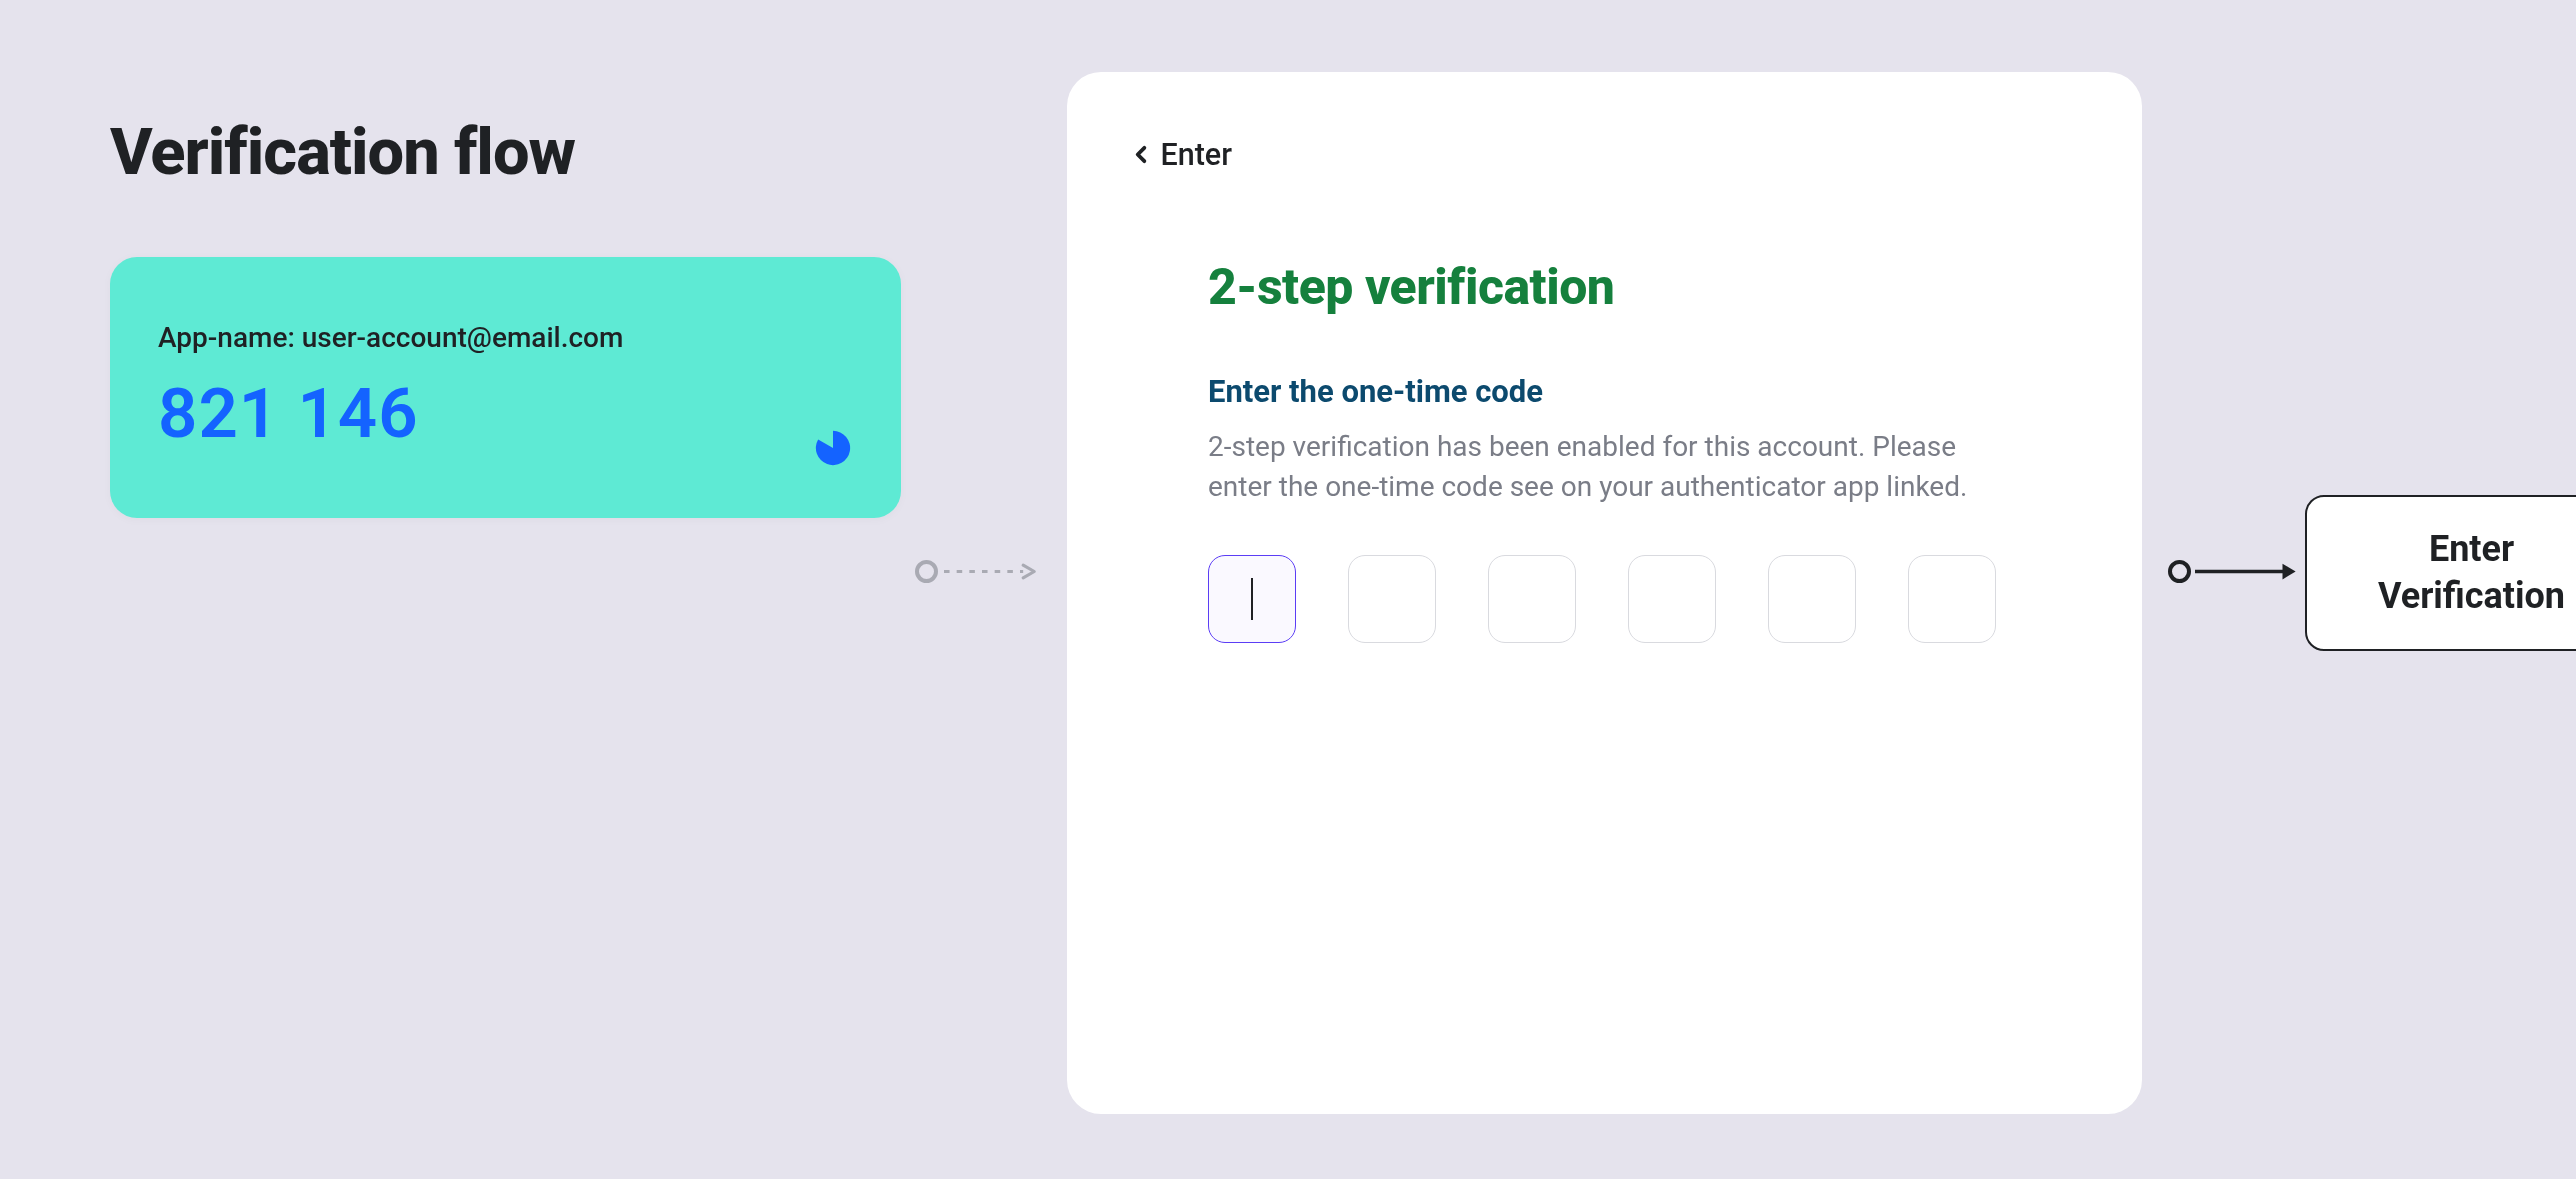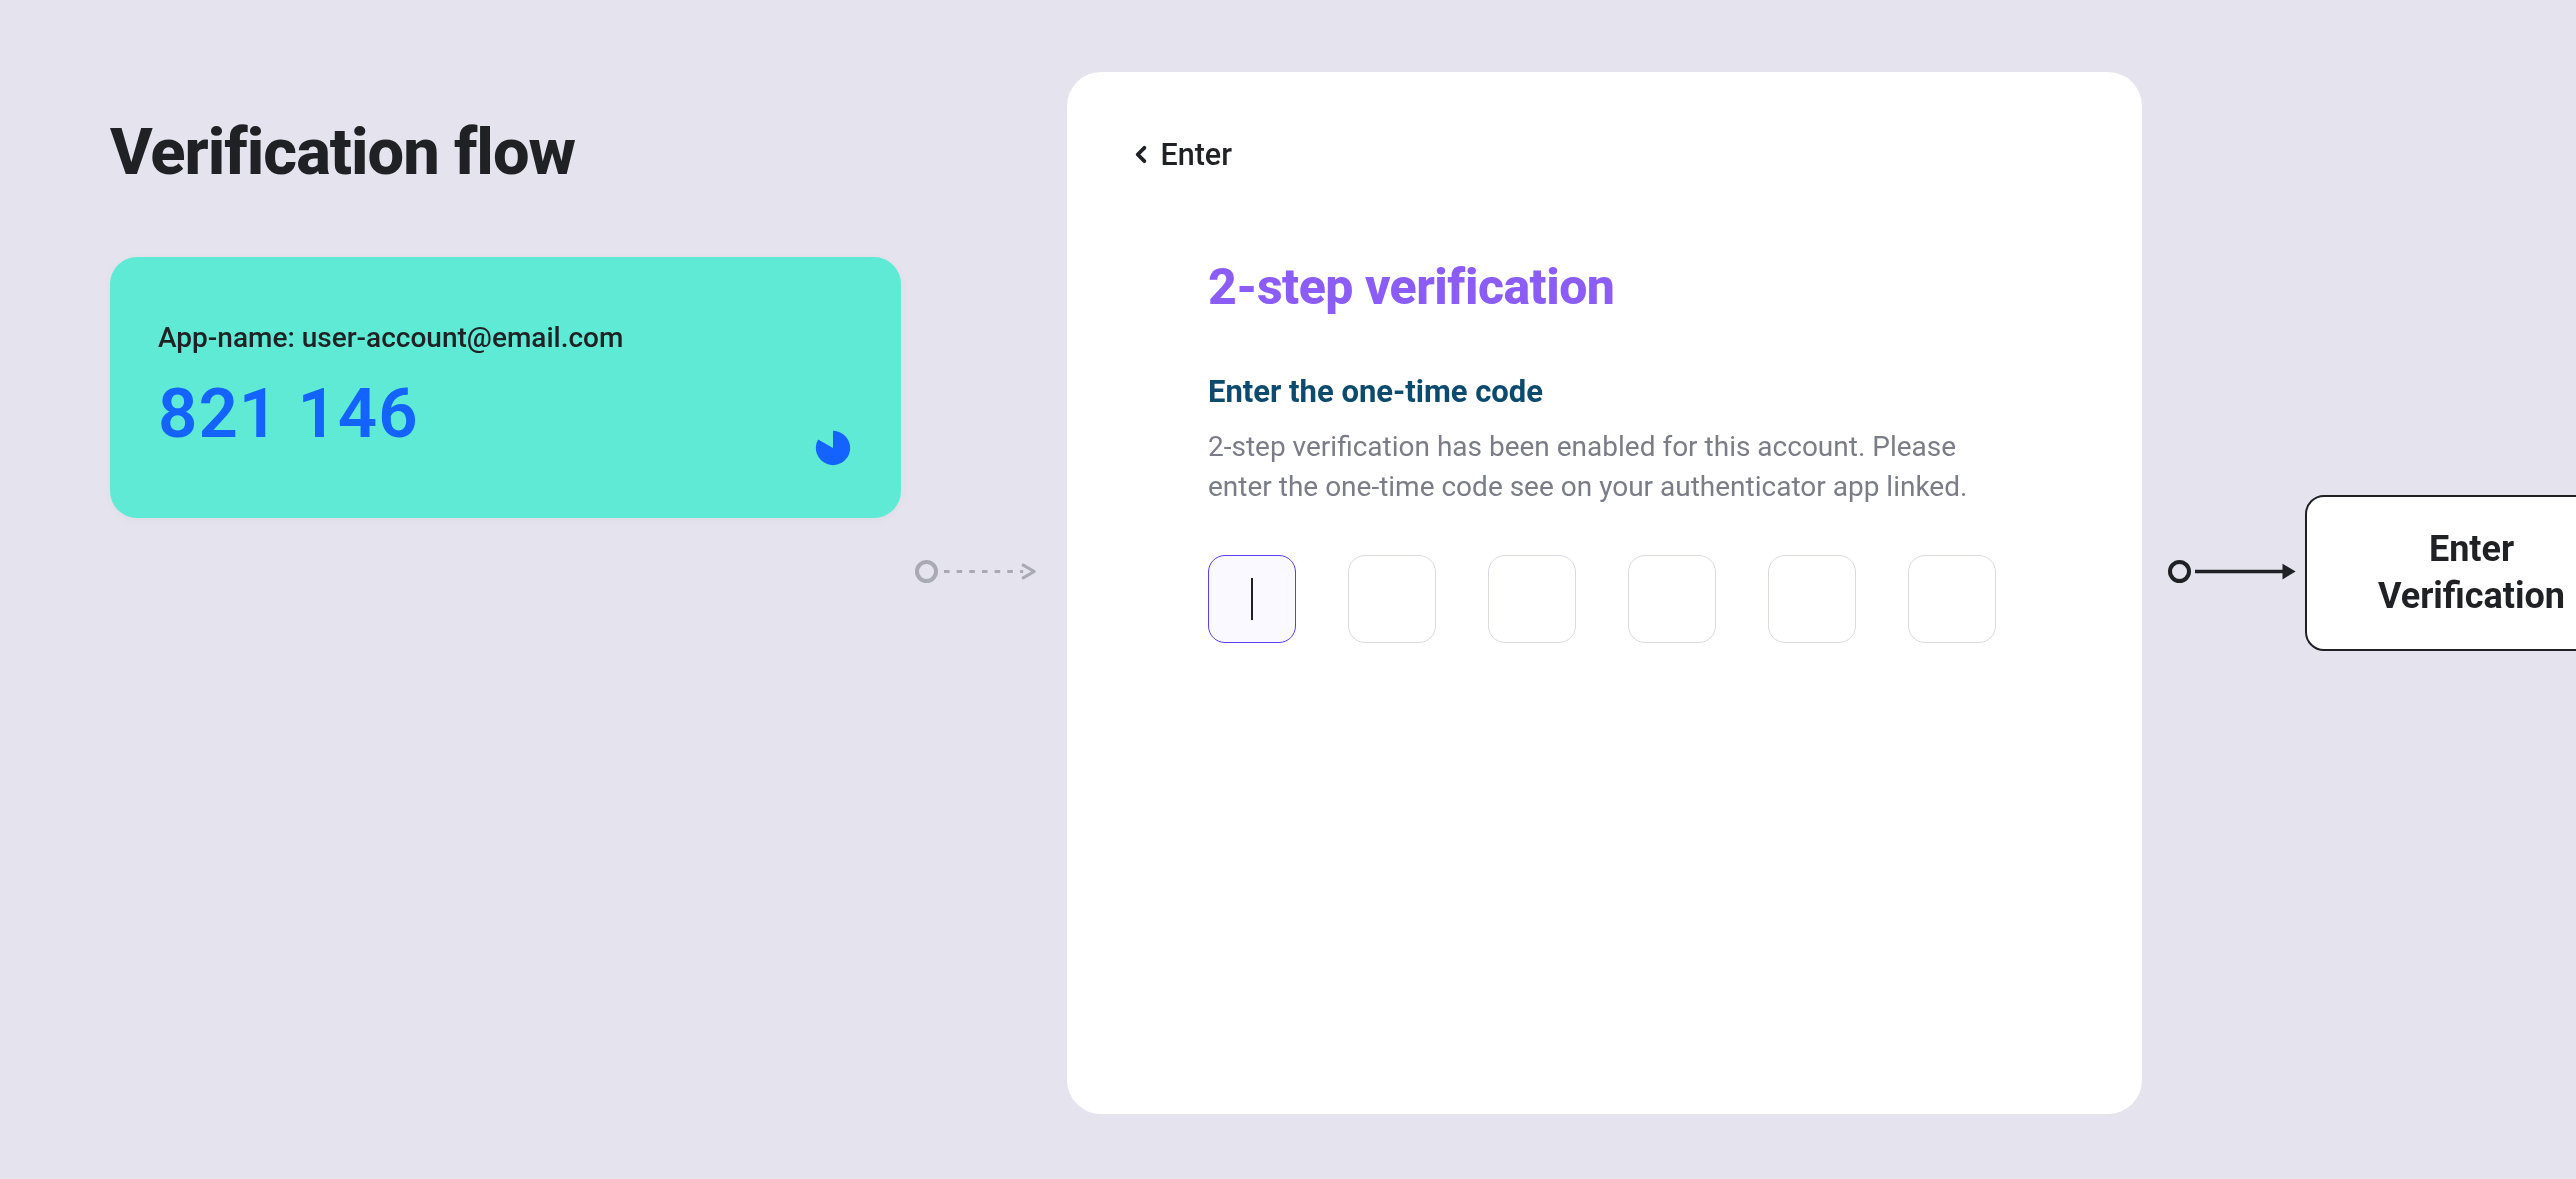--- a/index.html
+++ b/index.html
@@ -109,21 +109,21 @@
     .back-chevron {
       width: 19px;
       height: 19px;
     }
     .content-inner {
       padding: 0 76px;
     }
     .card-title {
       font-size: 50px;
       font-weight: 800;
-      color: #8b5cf6;
+      color: #15803d;
       margin-bottom: 57px;
       letter-spacing: -0.5px;
     }
     .card-label {
       font-size: 31px;
       font-weight: 700;
       color: #0c4a6e;
       margin-bottom: 17px;
     }
     .card-desc {

